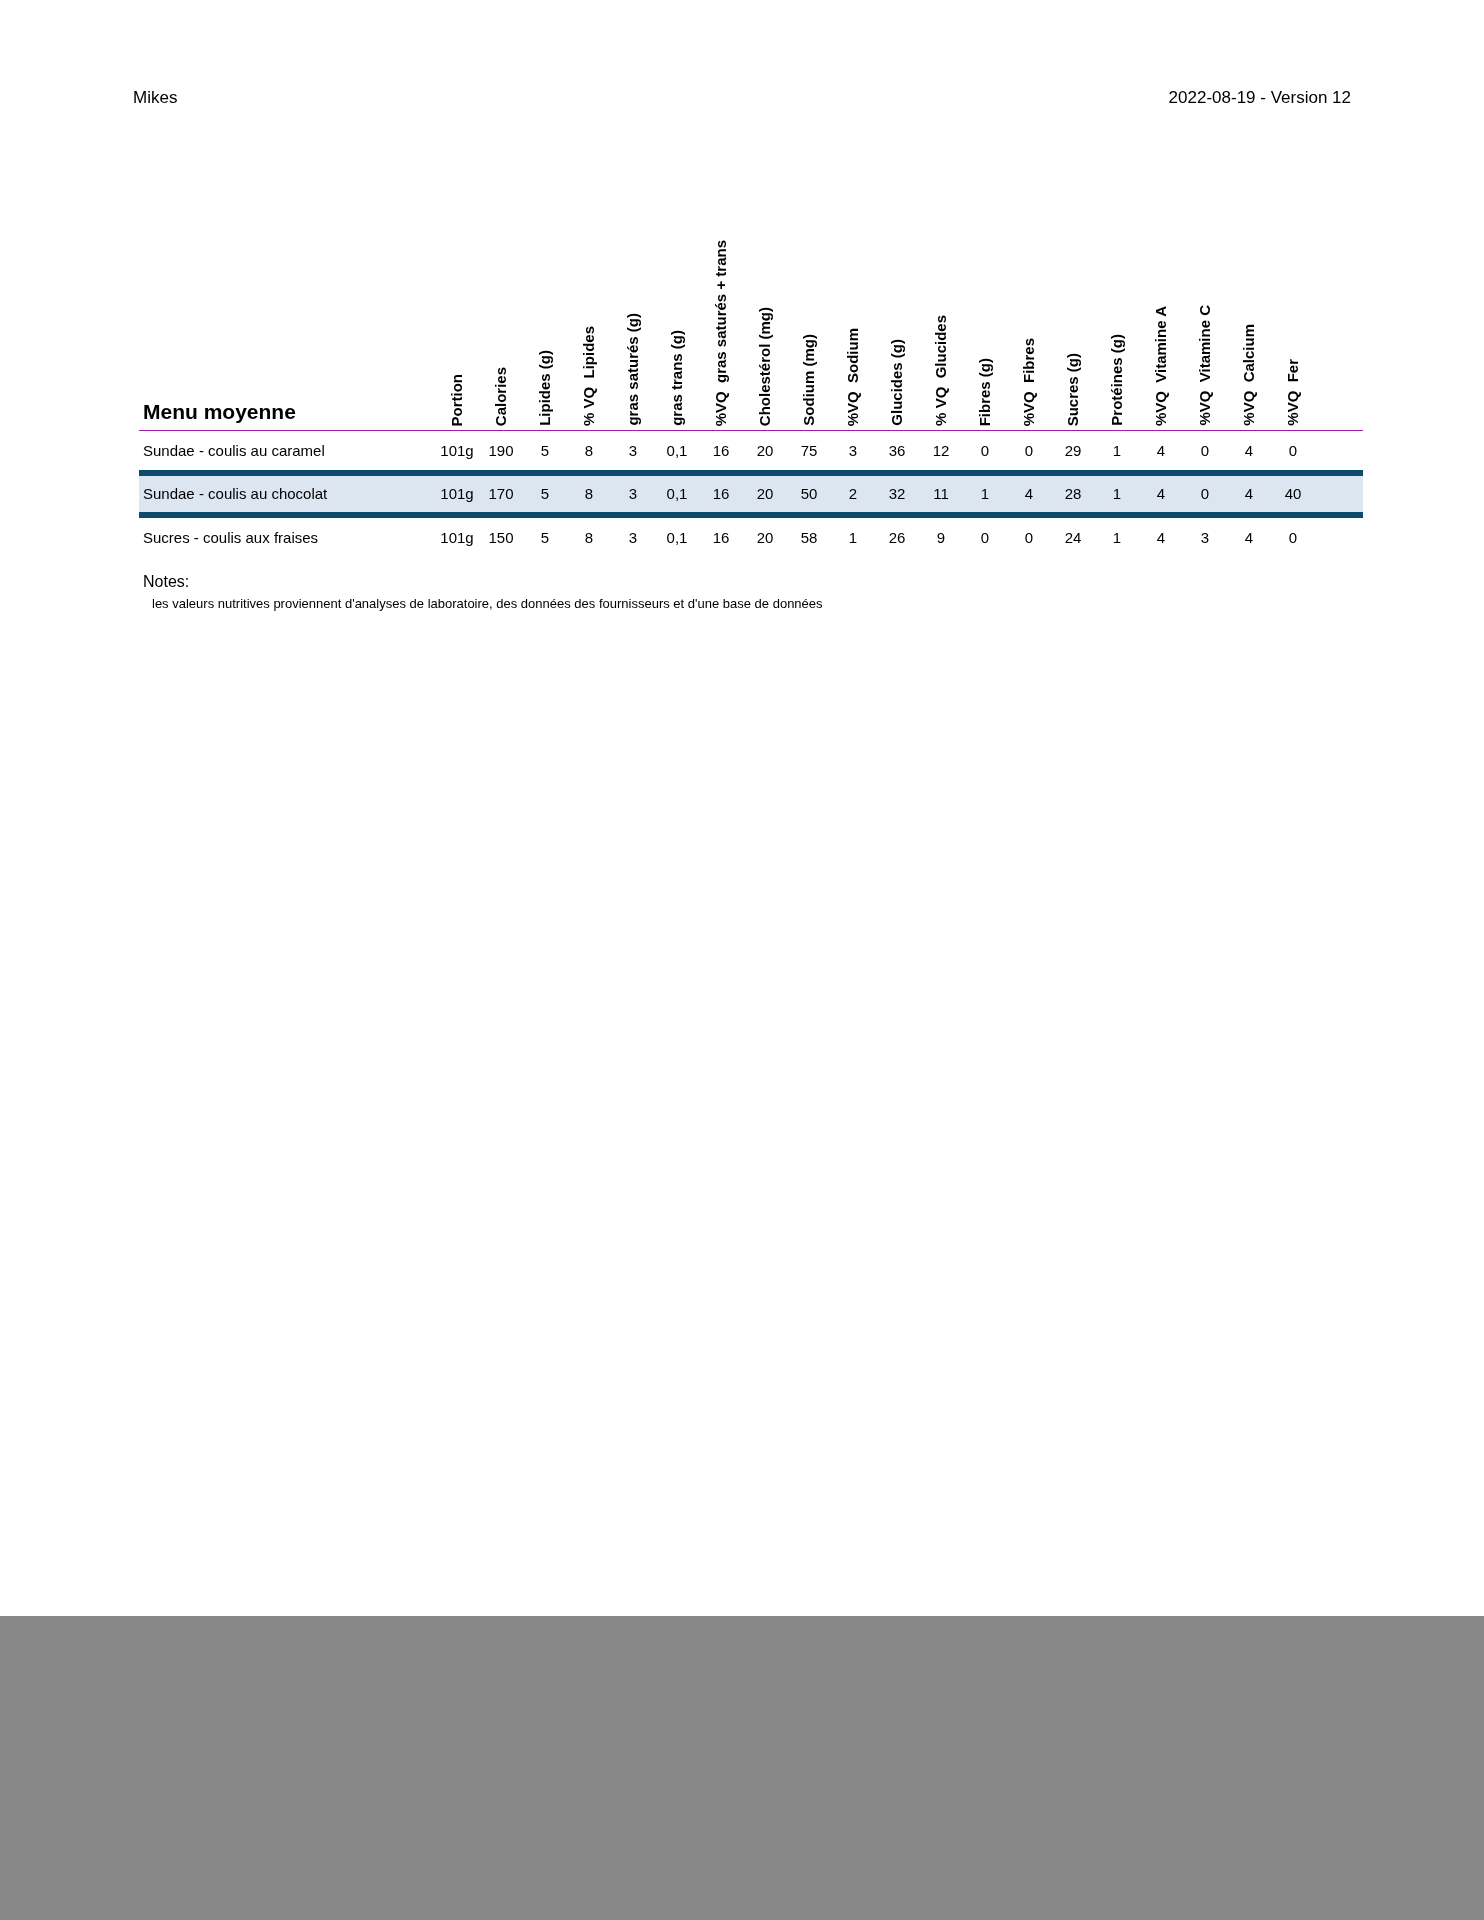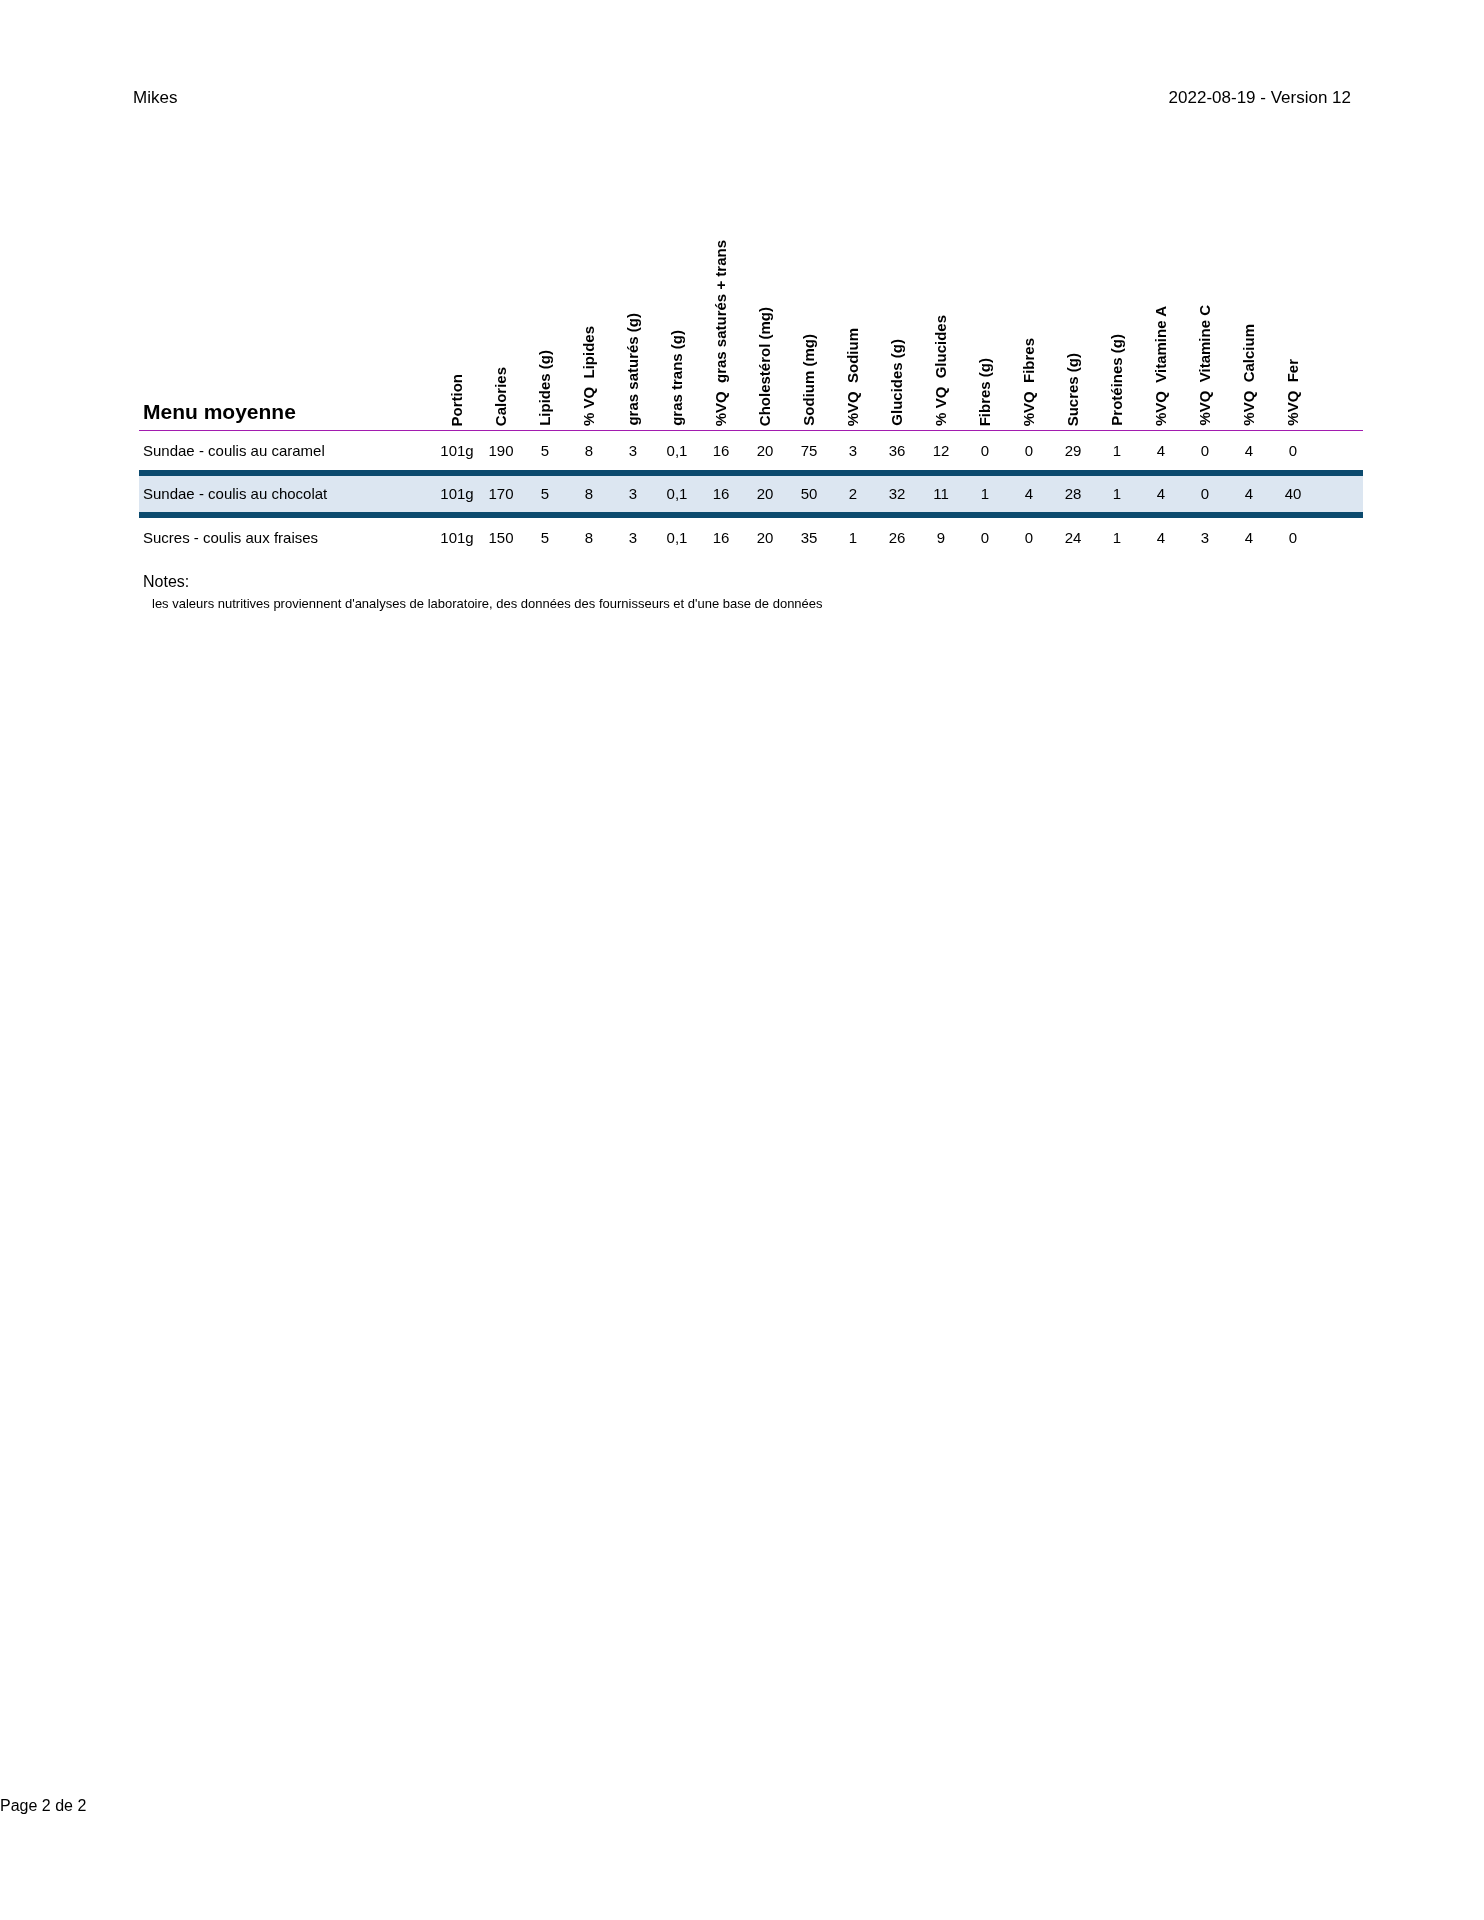--- a/index.html
+++ b/index.html
@@ -1,19 +1,19 @@
 <!DOCTYPE html>
 <html><head>
 <meta charset="utf-8">
 <style>
   html,body { margin:0; padding:0; background:#888; }
   .page {
     position: relative;
     width: 1484px;
-    height: 1920px;
+    height: 1616px;
     margin: 0 auto;
     background: #ffffff;
     font-family: "Liberation Sans", "DejaVu Sans", sans-serif;
     color: #000;
     overflow: hidden;
   }
   .doc-header {
     display: flex;
     justify-content: space-between;
     padding: 88px 133px 0 133px;
@@ -178,21 +178,21 @@
         <tr>
           <td class="name">Sucres - coulis aux fraises</td>
           <td>101g</td>
           <td>150</td>
           <td>5</td>
           <td>8</td>
           <td>3</td>
           <td>0,1</td>
           <td>16</td>
           <td>20</td>
-          <td>35</td>
+          <td>58</td>
           <td>1</td>
           <td>26</td>
           <td>9</td>
           <td>0</td>
           <td>0</td>
           <td>24</td>
           <td>1</td>
           <td>4</td>
           <td>3</td>
           <td>4</td>

